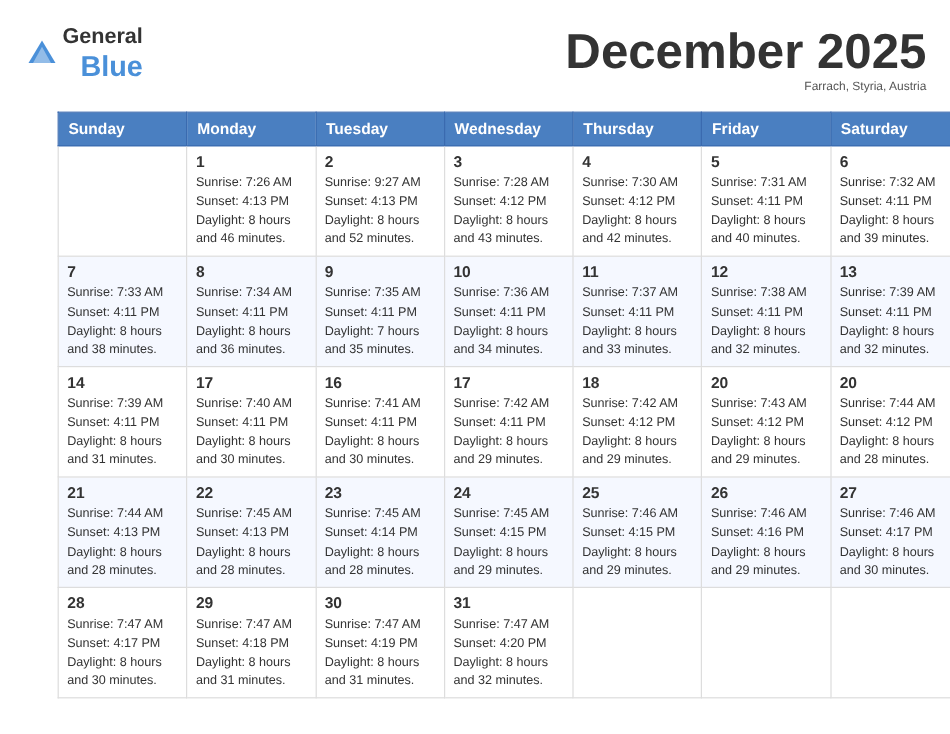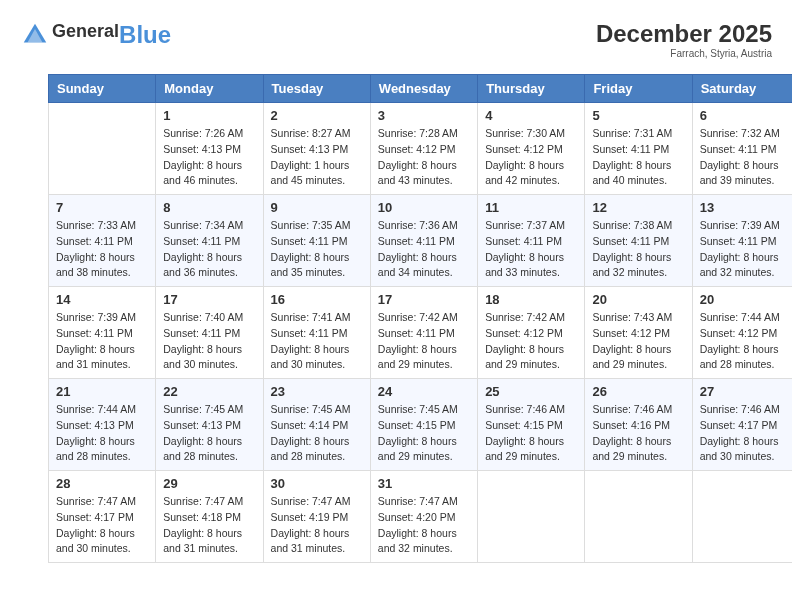--- a/index.html
+++ b/index.html
@@ -15,42 +15,44 @@
       justify-content: space-between;
       align-items: flex-start;
       margin-bottom: 15px;
     }
     .logo {
       display: flex;
       align-items: center;
     }
     .logo-text {
       display: flex;
+      flex-direction: column;
       line-height: 1.2;
+      align-items: flex-end;
     }
     .logo-general {
       font-size: 18px;
       font-weight: bold;
       color: #333;
     }
     .logo-blue {
       font-size: 24px;
       font-weight: bold;
       color: #4a90d9;
     }
     .logo-icon {
       width: 30px;
       height: 30px;
       margin-right: 2px;
     }
     .title-block {
       text-align: right;
     }
     .month-title {
-      font-size: 24px;
+      font-size: 41px;
       font-weight: bold;
       color: #333;
     }
     .location {
       font-size: 10px;
       color: #555;
     }
     .calendar {
       width: 100%;
       border-collapse: collapse;
@@ -135,23 +137,23 @@
           <span class="day-number">1</span>
           <div class="cell-content">
             <span>Sunrise: 7:26 AM</span><br>
             <span>Sunset: 4:13 PM</span><br>
             <span>Daylight: 8 hours and 46 minutes.</span>
           </div>
         </td>
         <td>
           <span class="day-number">2</span>
           <div class="cell-content">
-            <span>Sunrise: 8:27 AM</span><br>
+            <span>Sunrise: 9:27 AM</span><br>
             <span>Sunset: 4:13 PM</span><br>
-            <span>Daylight: 1 hours and 45 minutes.</span>
+            <span>Daylight: 8 hours and 52 minutes.</span>
           </div>
         </td>
         <td>
           <span class="day-number">3</span>
           <div class="cell-content">
             <span>Sunrise: 7:28 AM</span><br>
             <span>Sunset: 4:12 PM</span><br>
             <span>Daylight: 8 hours and 43 minutes.</span>
           </div>
         </td>
@@ -195,21 +197,21 @@
             <span>Sunrise: 7:34 AM</span><br>
             <span>Sunset: 4:11 PM</span><br>
             <span>Daylight: 8 hours and 36 minutes.</span>
           </div>
         </td>
         <td>
           <span class="day-number">9</span>
           <div class="cell-content">
             <span>Sunrise: 7:35 AM</span><br>
             <span>Sunset: 4:11 PM</span><br>
-            <span>Daylight: 8 hours and 35 minutes.</span>
+            <span>Daylight: 7 hours and 35 minutes.</span>
           </div>
         </td>
         <td>
           <span class="day-number">10</span>
           <div class="cell-content">
             <span>Sunrise: 7:36 AM</span><br>
             <span>Sunset: 4:11 PM</span><br>
             <span>Daylight: 8 hours and 34 minutes.</span>
           </div>
         </td>

